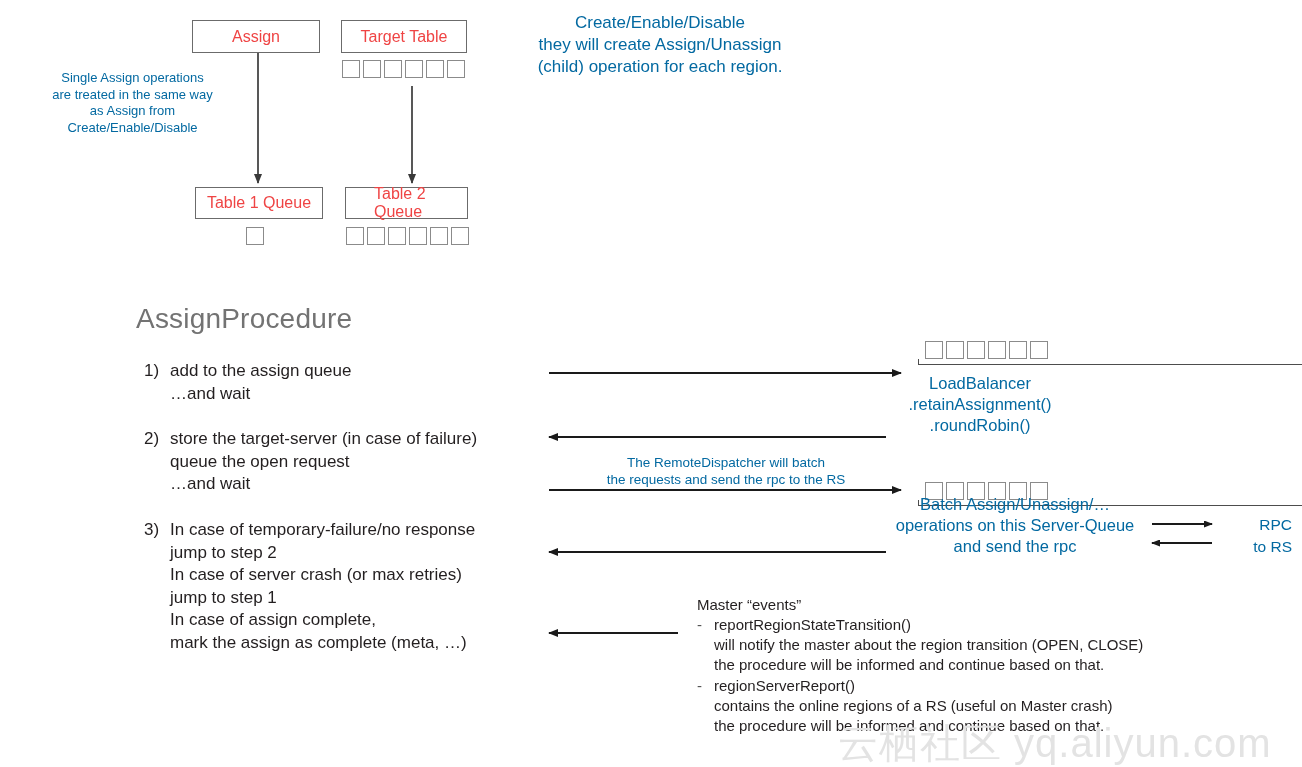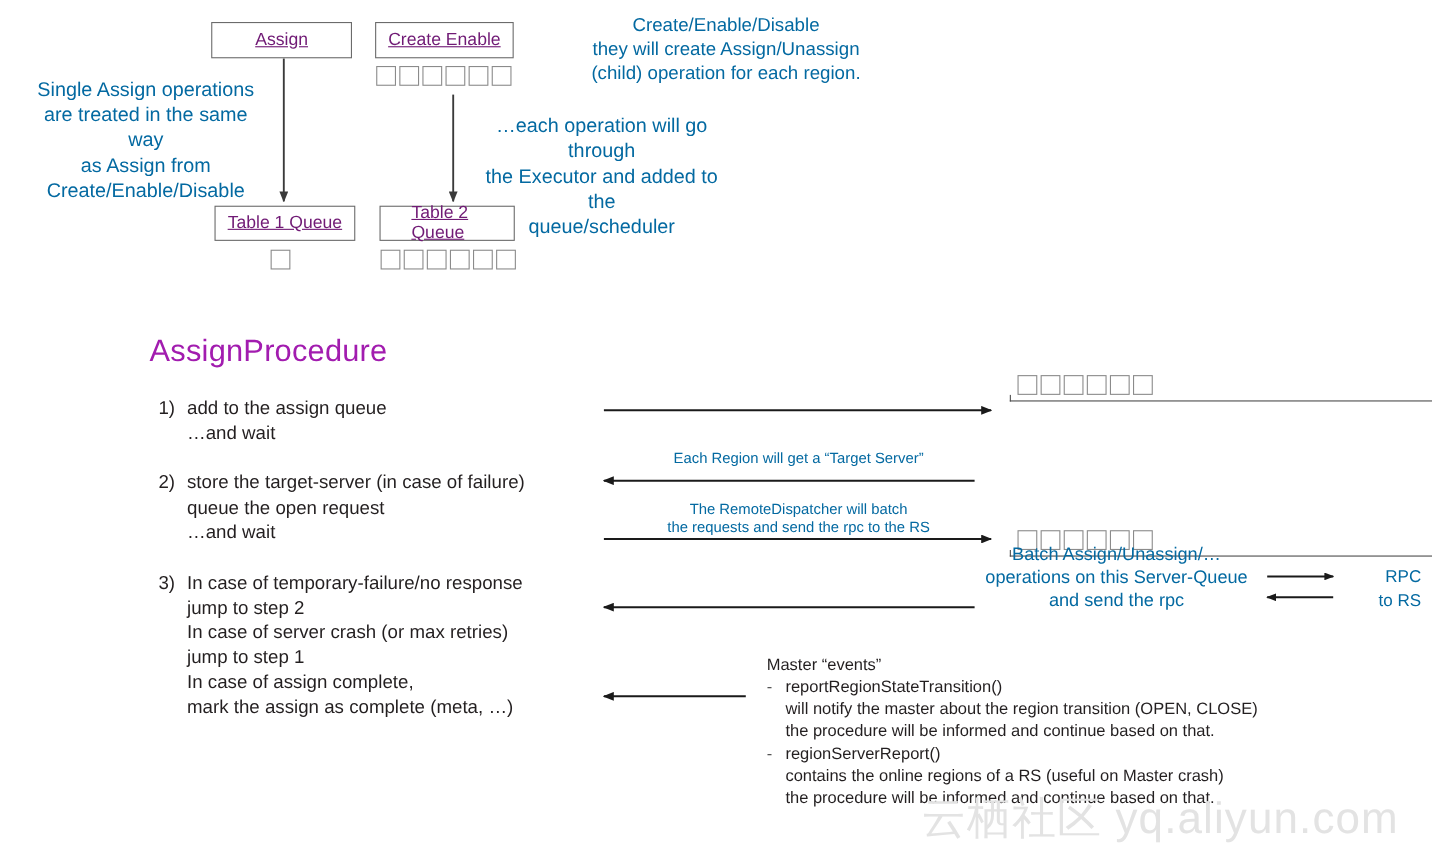--- a/index.html
+++ b/index.html
@@ -21,23 +21,22 @@
   .abs { position: absolute; }
 
   
   .node-box {
     border: 1.6px solid #6b6b6b;
     background: #ffffff;
     display: flex;
     align-items: center;
     justify-content: center;
     font-size: 16px;
-    color: #701a75;
+    color: #ef4444;
     box-sizing: border-box;
-    text-decoration: underline;
   }
 
   
   .queue-row {
     display: flex;
     align-items: flex-start;
   }
   .q-cell {
     width: 18px;
     height: 18px;
@@ -65,29 +64,29 @@
     border-left: 1.8px solid #4d4d4d;
     border-right: 1.8px solid #4d4d4d;
     box-sizing: border-box;
   }
   .bracket-queue::after { content: none; }
 
   
   .txt { line-height: 1.28; color: #0369a1; white-space: pre-line; }
   .t-center { text-align: center; }
   .t-left { text-align: right; }
-  .fs12 { font-size: 18px; }
+  .fs12 { font-size: 13px; }
   .fs13 { font-size: 13.5px; }
   .fs15 { font-size: 15.5px; }
   .fs16 { font-size: 16.5px; }
   .fs17 { font-size: 17px; }
 
   .heading {
     font-size: 28px;
-    color: #a21caf;
+    color: #737373;
     letter-spacing: .2px;
   }
 
   
   .step { display: flex; font-size: 17px; line-height: 1.33; }
   .step-num { width: 26px; flex: 0 0 26px; }
   .step-body { white-space: pre-line; }
 
   
   .evt-title { font-size: 15px; margin-bottom: 2px; }
@@ -148,44 +147,41 @@
 
     <line x1="1152" y1="524" x2="1212" y2="524" stroke="#1a1a1a" stroke-width="1.8" marker-end="url(#ah-sm)"></line>
     <line x1="1212" y1="543" x2="1152" y2="543" stroke="#1a1a1a" stroke-width="1.8" marker-end="url(#ah-sm)"></line>
   </svg>
 
   <div class="abs node-box" style="left:192px; top:20px; width:128px; height:33px;">
     <span>Assign</span>
   </div>
 
   <div class="abs node-box" style="left:341px; top:20px; width:126px; height:33px;">
-    <span>Create Enable</span>
+    <span>Target Table</span>
   </div>
 
   <div class="abs queue-row" style="left:342px; top:60px;">
     <span class="q-cell"></span>
     <span class="q-cell"></span>
     <span class="q-cell"></span>
     <span class="q-cell"></span>
     <span class="q-cell"></span>
     <span class="q-cell"></span>
   </div>
 
   <div class="abs txt t-center fs12" style="left:30px; top:70px; width:205px;">Single Assign operations
 are treated in the same way
 as Assign from
 Create/Enable/Disable</div>
 
   <div class="abs txt t-center fs17" style="left:500px; top:12px; width:320px;">Create/Enable/Disable
 they will create Assign/Unassign
 (child) operation for each region.</div>
 
-  <div class="abs txt t-center fs12" style="left:432px; top:103px; width:230px;">…each operation will go through
-the Executor and added to the
-queue/scheduler</div>
 
   <div class="abs node-box" style="left:195px; top:187px; width:128px; height:32px;">
     <span>Table 1 Queue</span>
   </div>
 
   <div class="abs node-box" style="left:345px; top:187px; width:123px; height:32px;padding-left:28px;">
     <span>Table 2 Queue</span>
   </div>
 
   <div class="abs queue-row" style="left:246px; top:227px;">
@@ -221,36 +217,38 @@
     <span class="step-num">3)</span>
     <span class="step-body">In case of temporary-failure/no response
 jump to step 2
 In case of server crash (or max retries)
 jump to step 1
 In case of assign complete,
 mark the assign as complete (meta, …)</span>
   </div>
 
 
-  <div class="abs txt t-center fs13" style="left:551px; top:408px; width:350px;">Each Region will get a “Target Server”</div>
 
   <div class="abs txt t-center fs13" style="left:551px; top:454px; width:350px;">The RemoteDispatcher will batch
 the requests and send the rpc to the RS</div>
 
   <div class="abs bracket-queue" style="left:918px; top:341px;">
     <div class="queue-row">
       <span class="q-cell"></span>
       <span class="q-cell"></span>
       <span class="q-cell"></span>
       <span class="q-cell"></span>
       <span class="q-cell"></span>
       <span class="q-cell"></span>
     </div>
   </div>
 
+  <div class="abs txt t-center fs16" style="left:880px; top:373px; width:200px;">LoadBalancer
+.retainAssignment()
+.roundRobin()</div>
 
   <div class="abs bracket-queue" style="left:918px; top:458px;">
     <div class="queue-row">
       <span class="q-cell"></span>
       <span class="q-cell"></span>
       <span class="q-cell"></span>
       <span class="q-cell"></span>
       <span class="q-cell"></span>
       <span class="q-cell"></span>
     </div>

